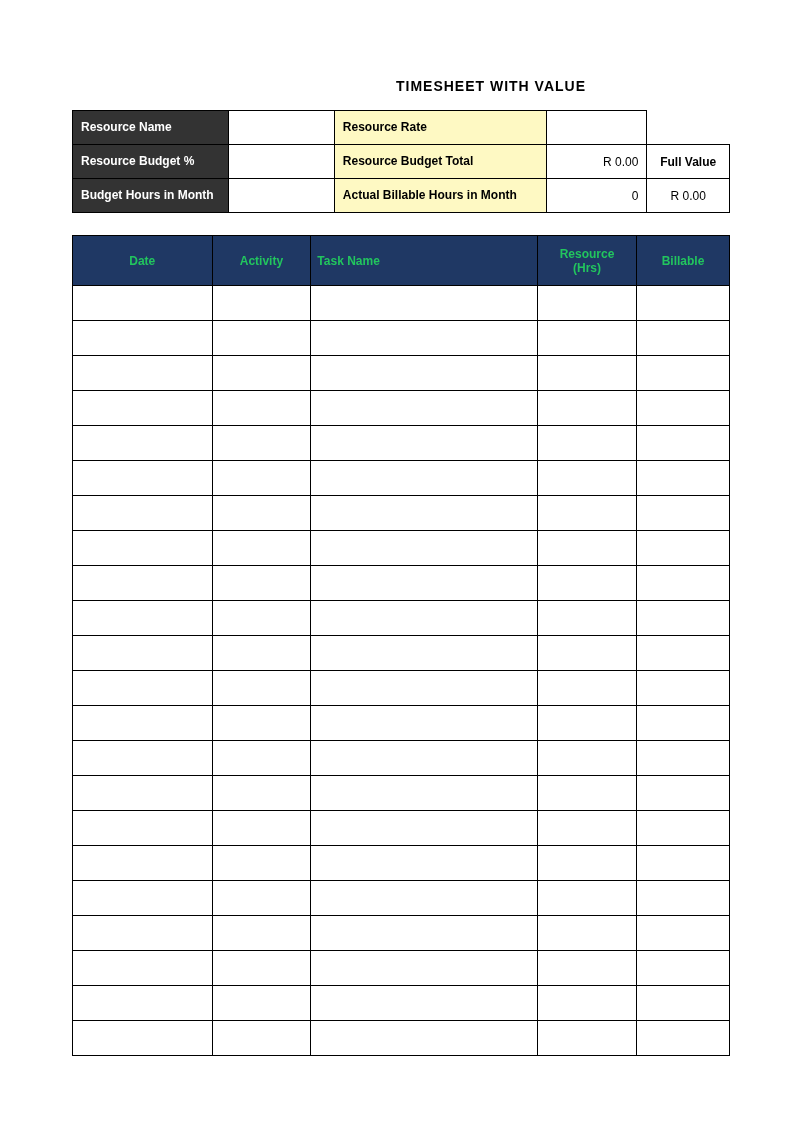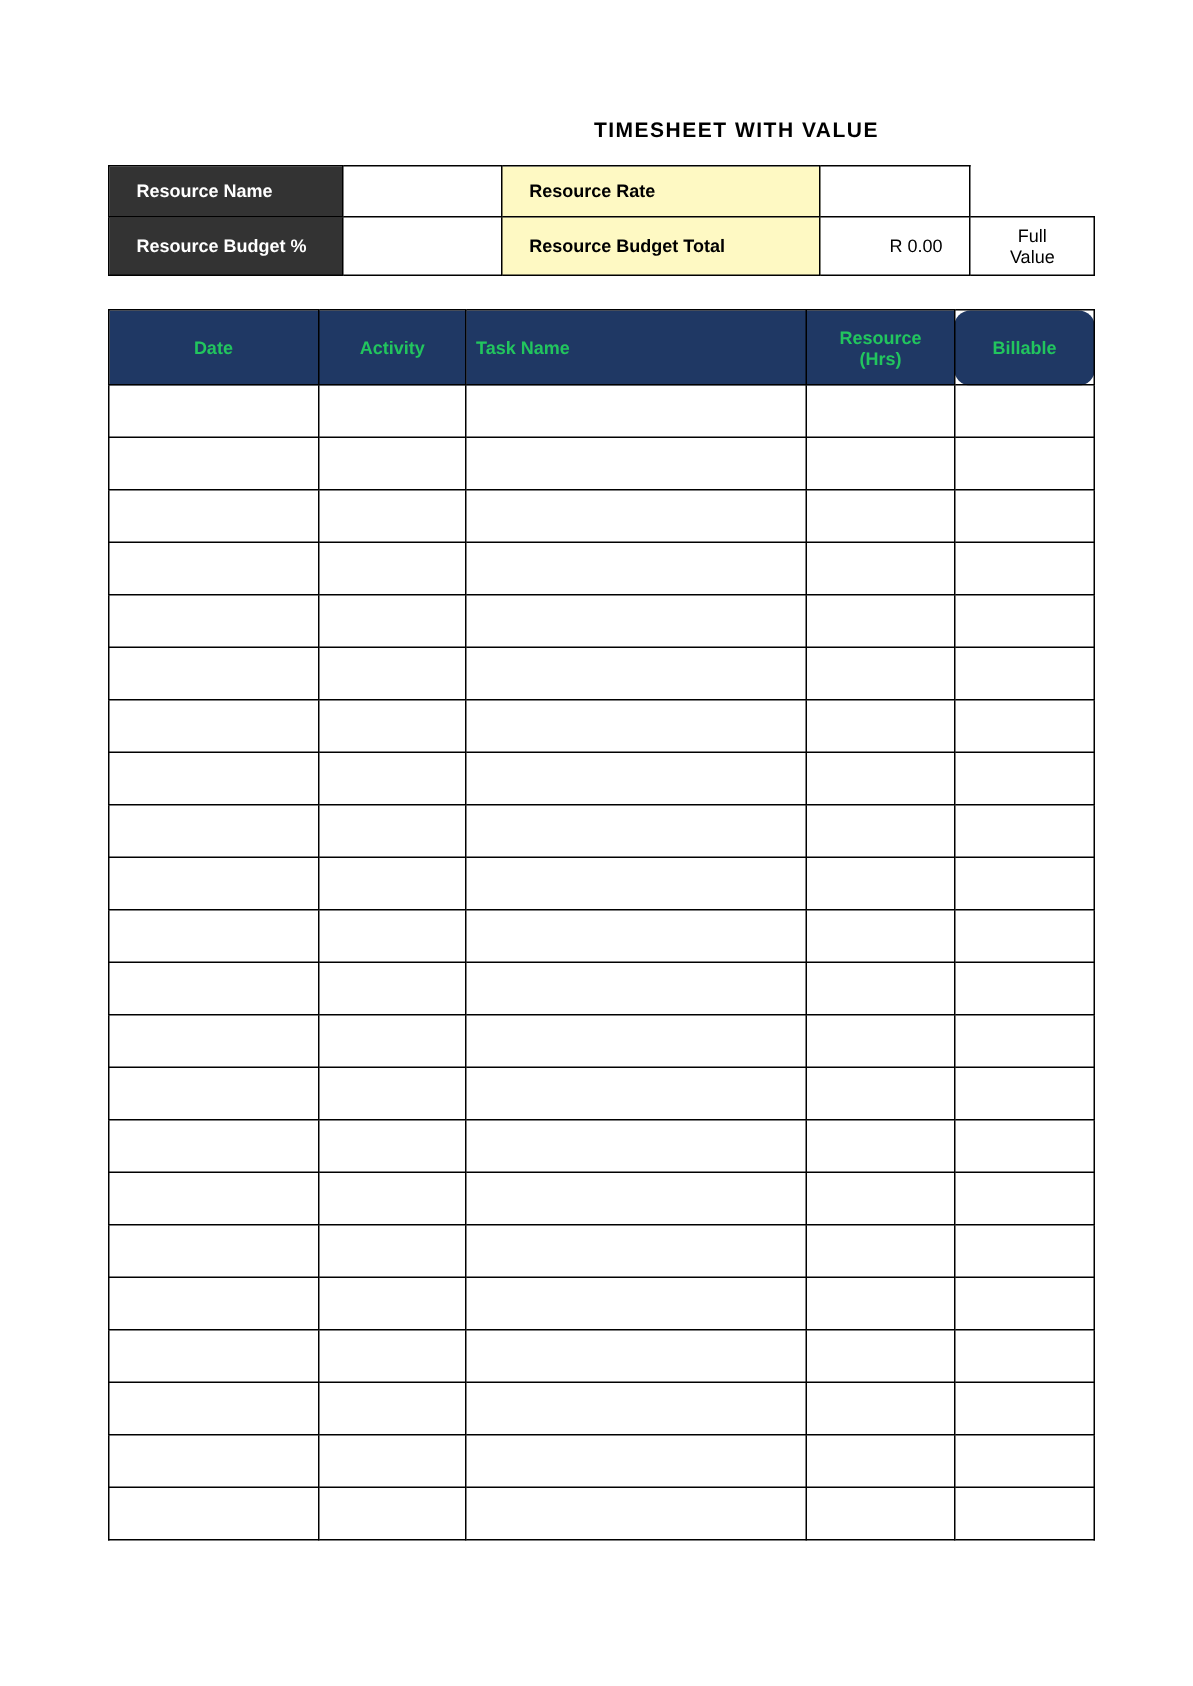--- a/index.html
+++ b/index.html
@@ -22,21 +22,21 @@
     letter-spacing: 1px;
     margin-bottom: 16px;
     margin-left: 180px;
   }
   .info-table {
     border-collapse: collapse;
     width: 100%;
   }
   .info-table td {
     border: 1px solid #000;
-    padding: 5px 18px;
+    padding: 5px 8px;
     vertical-align: middle;
     height: 34px;
   }
   .info-table .dark {
     background: #333333;
     color: #fff;
     font-weight: bold;
     width: 132px;
     font-size: 12px;
     line-height: 1.2;
@@ -55,21 +55,21 @@
   .info-table .val {
     background: #fff;
     width: 85px;
     text-align: right;
     font-size: 12px;
   }
   .info-table .side {
     background: #fff;
     width: 70px;
     text-align: center;
-    font-weight: normal;
+    font-weight: bold;
     font-size: 12px;
   }
   .info-table .noborder {
     border: none;
   }
 
   .entries-table {
     border-collapse: collapse;
     width: 100%;
     margin-top: 22px;
@@ -86,21 +86,21 @@
   }
   .entries-table td {
     border: 1px solid #000;
     height: 35px;
     background: #fff;
   }
   .entries-table .col-date { width: 120px; text-align: center; }
   .entries-table .col-act  { width: 85px; }
   .entries-table .col-task { width: 195px; text-align: left; padding-left: 6px;}
   .entries-table .col-dur  { width: 85px; text-align: center; }
-  .entries-table .col-bill { width: 80px; text-align: center; border-radius: 11px; }
+  .entries-table .col-bill { width: 80px; text-align: center; }
 </style>
 </head>
 <body>
 
 <div class="page">
   <div class="title">TIMESHEET WITH VALUE</div>
 
   <table class="info-table">
     <tbody>
         <tr>
@@ -110,20 +110,27 @@
       <td class="val"></td>
       <td class="noborder"></td>
     </tr>
     <tr>
       <td class="dark">Resource Budget %</td>
       <td class="blank"></td>
       <td class="gray">Resource Budget Total</td>
       <td class="val">R 0.00</td>
       <td class="side">Full Value</td>
     </tr>
+    <tr>
+      <td class="dark">Budget Hours in Month</td>
+      <td class="blank"></td>
+      <td class="gray">Actual Billable Hours in Month</td>
+      <td class="val">0</td>
+      <td class="side" style="font-weight:normal;">R 0.00</td>
+    </tr>
   </tbody>
     </table>
 
   <table class="entries-table">
     <thead>
       <tr>
         <th class="col-date">Date</th>
         <th class="col-act">Activity</th>
         <th class="col-task">Task Name</th>
         <th class="col-dur">Resource (Hrs)</th>

